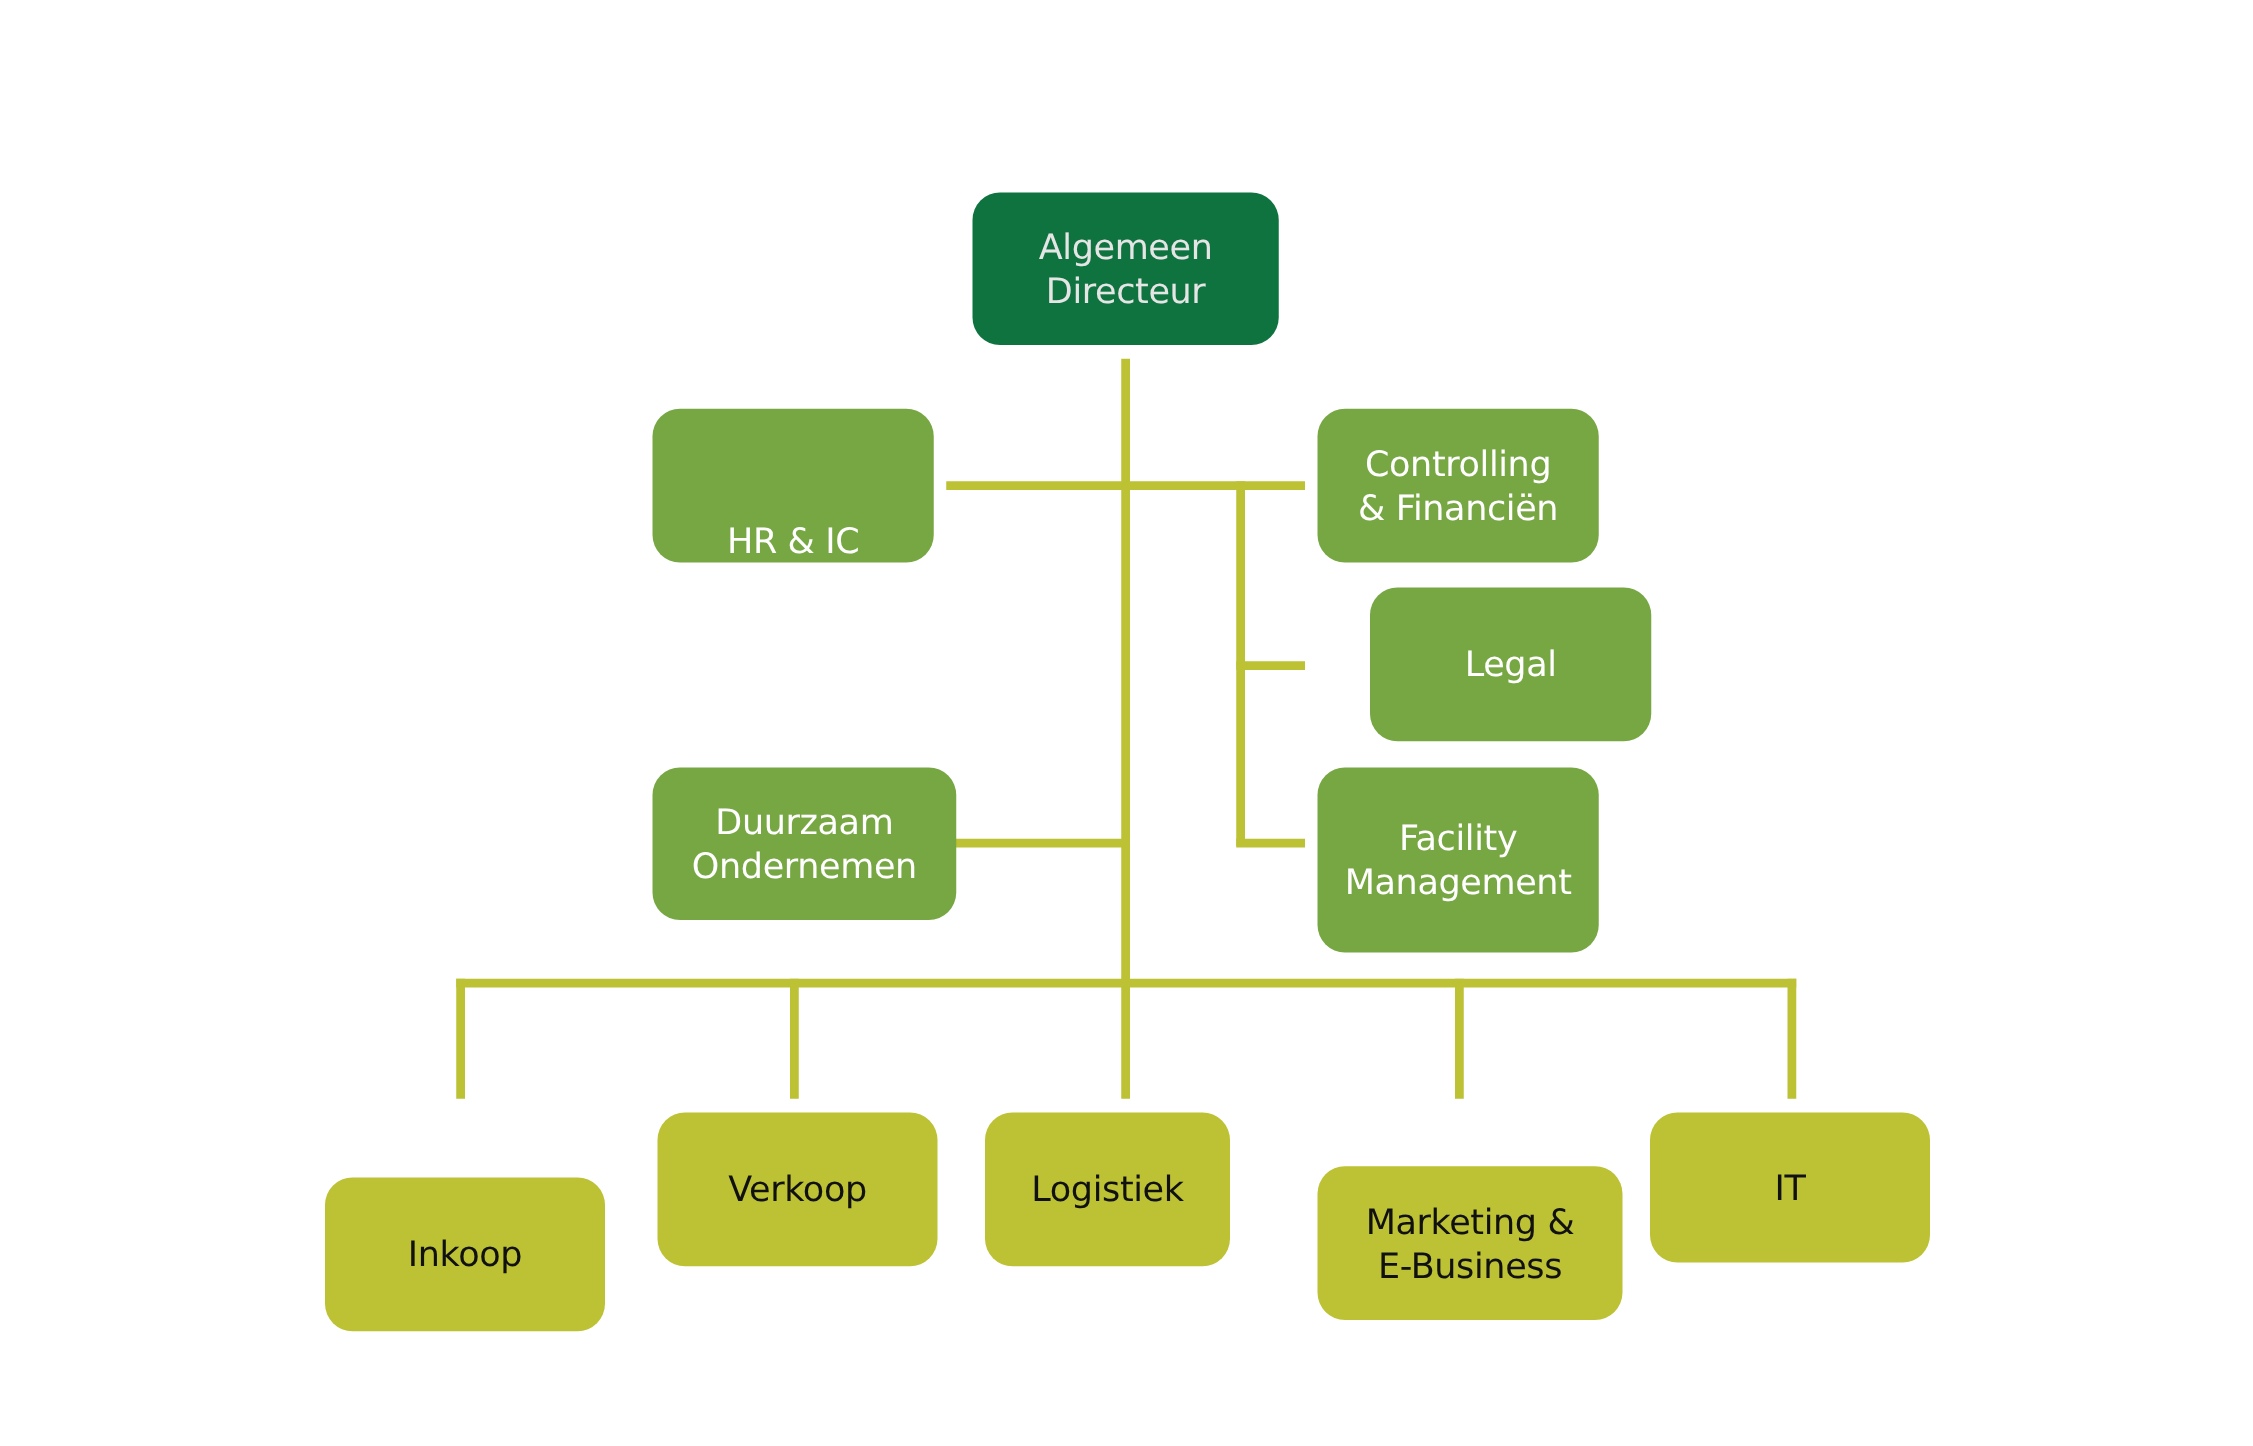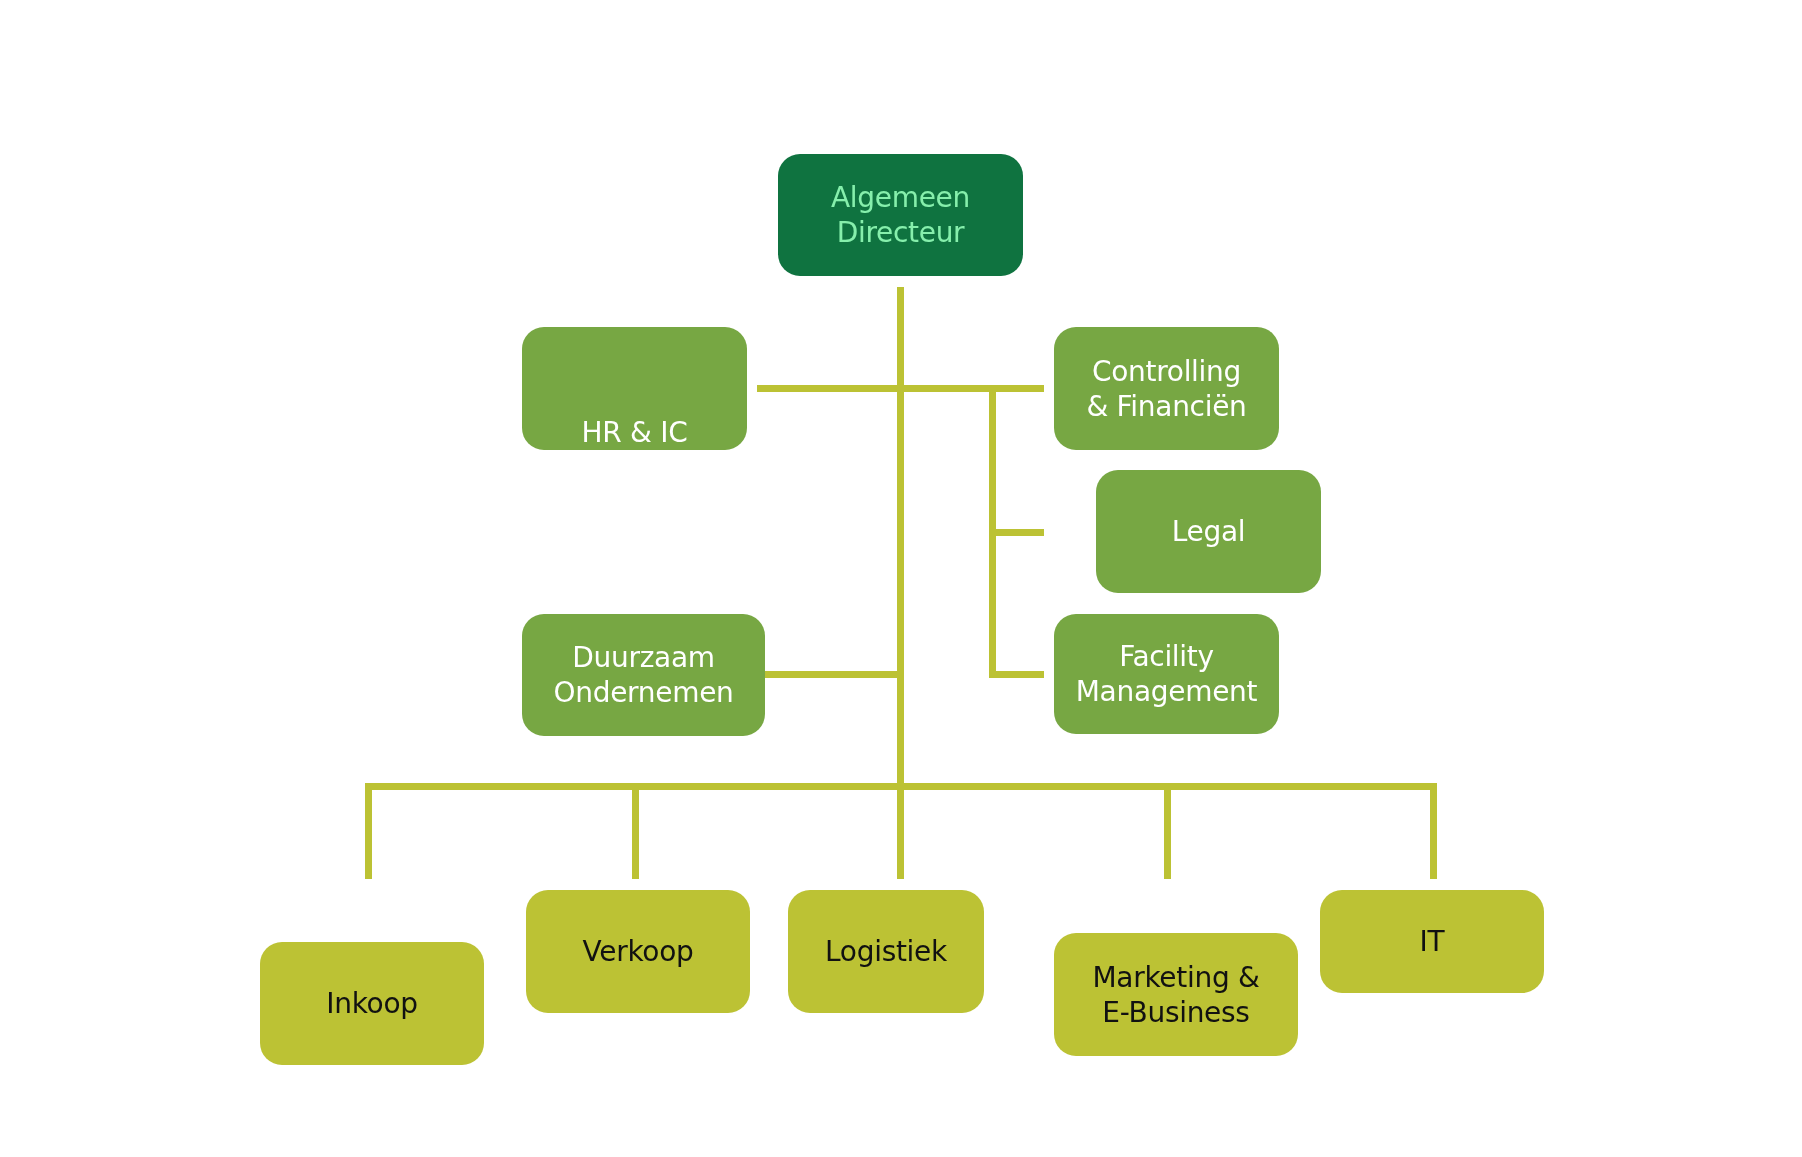--- a/index.html
+++ b/index.html
@@ -1,19 +1,19 @@
 <!DOCTYPE html>
 <html><head>
 <meta charset="utf-8">
 <style>
   html, body { margin: 0; padding: 0; background: #ffffff; }
   body { width: 1802px; height: 1157px; position: relative; overflow: hidden; font-family: "DejaVu Sans", sans-serif; }
   .line { position: absolute; background: #bcc234; }
   .box { position: absolute; border-radius: 22px; display: flex; align-items: center; justify-content: center; text-align: center; font-size: 28px; line-height: 35px; letter-spacing: -0.3px; }
-  .lvl0 { background: #0f7340; color: #86efac; }
+  .lvl0 { background: #0f7340; color: #e5e5e5; }
   .lvl1 { background: #77a743; color: #ffffff; }
   .lvl2 { background: #bcc234; color: #111111; }
   .box span { white-space: pre-line; }
 </style>
 </head>
 <body>
 
 <div class="line" style="left:897px; top:287px; width:7px; height:503px;"></div>
 <div class="line" style="left:757px; top:385px; width:287px; height:7px;"></div>
 <div class="line" style="left:989px; top:385px; width:7px; height:292px;"></div>
@@ -40,33 +40,33 @@
 Ondernemen</span>
 </div>
 
 <div class="box lvl1" style="left:1054px; top:327px; width:225px; height:123px;align-items:center;">
   <span>Controlling
 &amp; Financiën</span>
 </div>
 <div class="box lvl1" style="left:1096px; top:470px; width:225px; height:123px;">
   <span>Legal</span>
 </div>
-<div class="box lvl1" style="left:1054px; top:614px; width:225px; height:120px;">
+<div class="box lvl1" style="left:1054px; top:614px; width:225px; height:148px;">
   <span>Facility
 Management</span>
 </div>
 
 <div class="box lvl2" style="left:260px; top:942px; width:224px; height:123px;">
   <span>Inkoop</span>
 </div>
 <div class="box lvl2" style="left:526px; top:890px; width:224px; height:123px;">
   <span>Verkoop</span>
 </div>
 <div class="box lvl2" style="left:788px; top:890px; width:196px; height:123px;">
   <span>Logistiek</span>
 </div>
 <div class="box lvl2" style="left:1054px; top:933px; width:244px; height:123px;">
   <span>Marketing &amp;
 E-Business</span>
 </div>
-<div class="box lvl2" style="left:1320px; top:890px; width:224px; height:103px;">
+<div class="box lvl2" style="left:1320px; top:890px; width:224px; height:120px;">
   <span>IT</span>
 </div>
 
 </body></html>

